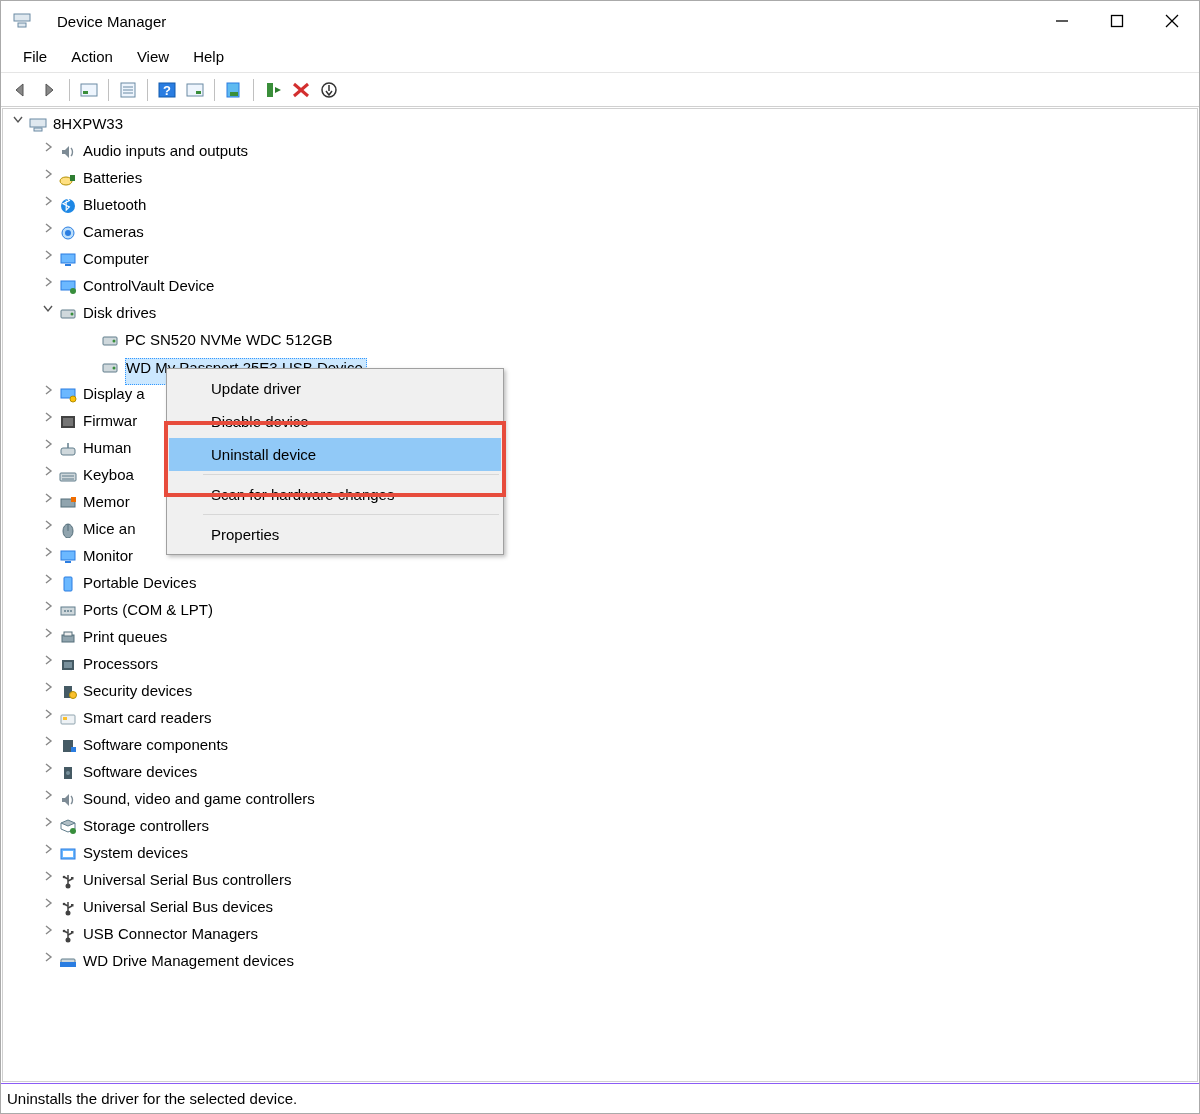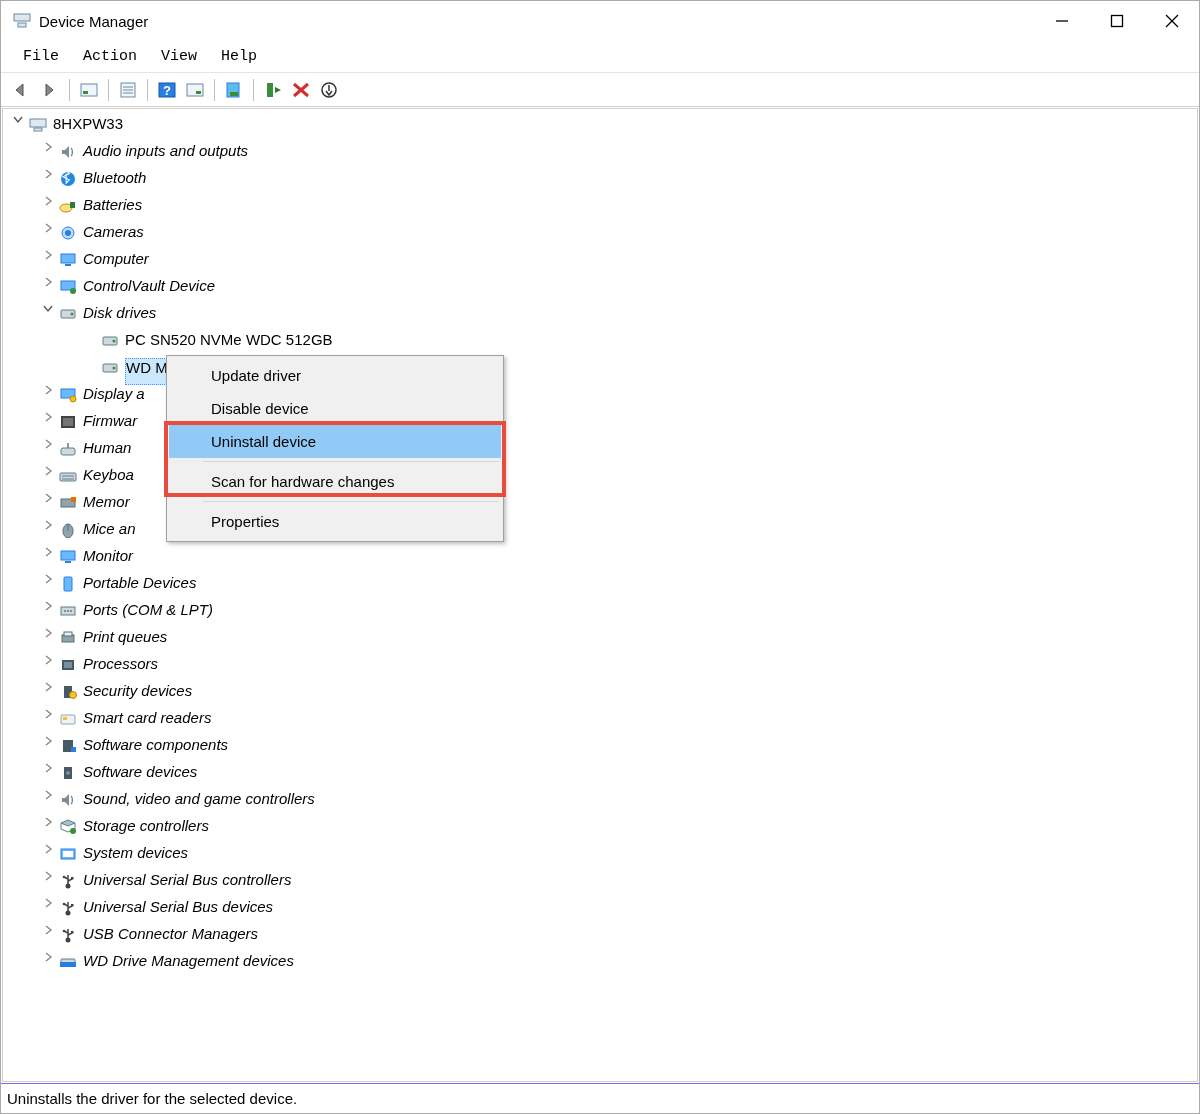--- a/index.html
+++ b/index.html
@@ -17,42 +17,41 @@
   }
   
   .titlebar {
     height: 40px;
     display: flex;
     align-items: center;
     padding-left: 12px;
     background: #fff;
   }
   .titlebar .app-icon { margin-right: 8px; }
-  .titlebar .title { font-size: 15px; }
+  .titlebar .title { font-size: 15px; margin-left: 18px; }
   .titlebar .spacer { flex: 1; }
   .titlebar .win-controls { display: flex; }
   .titlebar .win-btn {
     width: 55px;
     height: 40px;
     display: flex;
     align-items: center;
     justify-content: center;
     font-family: "Segoe UI Symbol", sans-serif;
     font-size: 14px;
     cursor: default;
   }
   
   .menubar {
     height: 32px;
     display: flex;
     align-items: center;
     padding-left: 10px;
     font-size: 15px;
     border-bottom: 1px solid #e5e5e5;
-    font-family: Liberation Mono, monospace;
   }
   .menubar .menu-item { padding: 4px 12px; cursor: default; }
   
   .toolbar {
     height: 34px;
     display: flex;
     align-items: center;
     padding-left: 8px;
     border-bottom: 1px solid #d0d0d0;
     gap: 2px;
@@ -141,21 +140,21 @@
   
   .statusbar {
     height: 30px;
     border-top: 1px solid #8b5cf6;
     display: flex;
     align-items: center;
     padding-left: 6px;
     font-size: 15px;
   }
   
-  .clip { overflow: hidden; font-style: italic; }
+  .clip { overflow: hidden; }
 </style>
 </head>
 <body>
 
 <div class="titlebar">
   <span class="app-icon">
     <svg width="18" height="18" viewBox="0 0 18 18">
       <rect x="1" y="3" width="16" height="7" fill="#dfe8ef" stroke="#6b8aa3"></rect>
       <rect x="5" y="12" width="8" height="4" fill="#dfe8ef" stroke="#6b8aa3"></rect>
     </svg>
@@ -286,37 +285,37 @@
           </svg>
         </span>
         <span class="node-label">Audio inputs and outputs</span>
       </div>
       <div class="tree-row clip" style="padding-left:36px">
         <span class="expander"><svg width="10" height="10">
             <path d="M3 1 L8 5 L3 9" fill="none" stroke="#888" stroke-width="1.4"></path>
           </svg></span>
         <span class="node-icon">
           <svg width="18" height="16" viewBox="0 0 18 16">
+            <ellipse cx="7" cy="10" rx="6" ry="4" fill="#ffe082" stroke="#b38f00"></ellipse>
+            <rect x="11" y="4" width="5" height="6" fill="#2e7d32"></rect>
+          </svg>
+        </span>
+        <span class="node-label">Batteries</span>
+      </div>
+      <div class="tree-row clip" style="padding-left:36px">
+        <span class="expander"><svg width="10" height="10">
+            <path d="M3 1 L8 5 L3 9" fill="none" stroke="#888" stroke-width="1.4"></path>
+          </svg></span>
+        <span class="node-icon">
+          <svg width="18" height="16" viewBox="0 0 18 16">
             <circle cx="9" cy="8" r="7" fill="#1e88e5"></circle>
             <path d="M9 2v12l4-4-8-4 8-4-4-4" fill="none" stroke="#fff" stroke-width="1.4" transform="translate(0 1) scale(0.8)"></path>
           </svg>
         </span>
         <span class="node-label">Bluetooth</span>
-      </div>
-      <div class="tree-row clip" style="padding-left:36px">
-        <span class="expander"><svg width="10" height="10">
-            <path d="M3 1 L8 5 L3 9" fill="none" stroke="#888" stroke-width="1.4"></path>
-          </svg></span>
-        <span class="node-icon">
-          <svg width="18" height="16" viewBox="0 0 18 16">
-            <ellipse cx="7" cy="10" rx="6" ry="4" fill="#ffe082" stroke="#b38f00"></ellipse>
-            <rect x="11" y="4" width="5" height="6" fill="#2e7d32"></rect>
-          </svg>
-        </span>
-        <span class="node-label">Batteries</span>
       </div>
       <div class="tree-row clip" style="padding-left:36px">
         <span class="expander"><svg width="10" height="10">
             <path d="M3 1 L8 5 L3 9" fill="none" stroke="#888" stroke-width="1.4"></path>
           </svg></span>
         <span class="node-icon">
           <svg width="18" height="16" viewBox="0 0 18 16">
             <circle cx="9" cy="8" r="6" fill="#bbdefb" stroke="#2a7de1"></circle>
             <circle cx="9" cy="8" r="3" fill="#2a7de1"></circle>
           </svg>
@@ -648,21 +647,21 @@
         <span class="node-icon">
           <svg width="18" height="16" viewBox="0 0 18 16">
             <rect x="2" y="5" width="14" height="7" rx="1" fill="#cfd8dc" stroke="#607d8b"></rect>
             <rect x="1" y="8" width="16" height="5" fill="#2a7de1"></rect>
           </svg>
         </span>
         <span class="node-label">WD Drive Management devices</span>
       </div>
     </div>
 
-  <div class="context-menu" id="ctx" style="left:163px; top:246px; width:338px">
+  <div class="context-menu" id="ctx" style="left:163px; top:259px; width:338px">
       <div class="cm-item">Update driver</div>
       <div class="cm-item">Disable device</div>
       <div class="cm-item highlight">Uninstall device</div>
       <div class="cm-sep"></div>
       <div class="cm-item">Scan for hardware changes</div>
       <div class="cm-sep"></div>
       <div class="cm-item bold">Properties</div>
     </div>
   <div class="red-highlight" style="left:161px; top:312px; width:342px; height:76px"></div>
 

